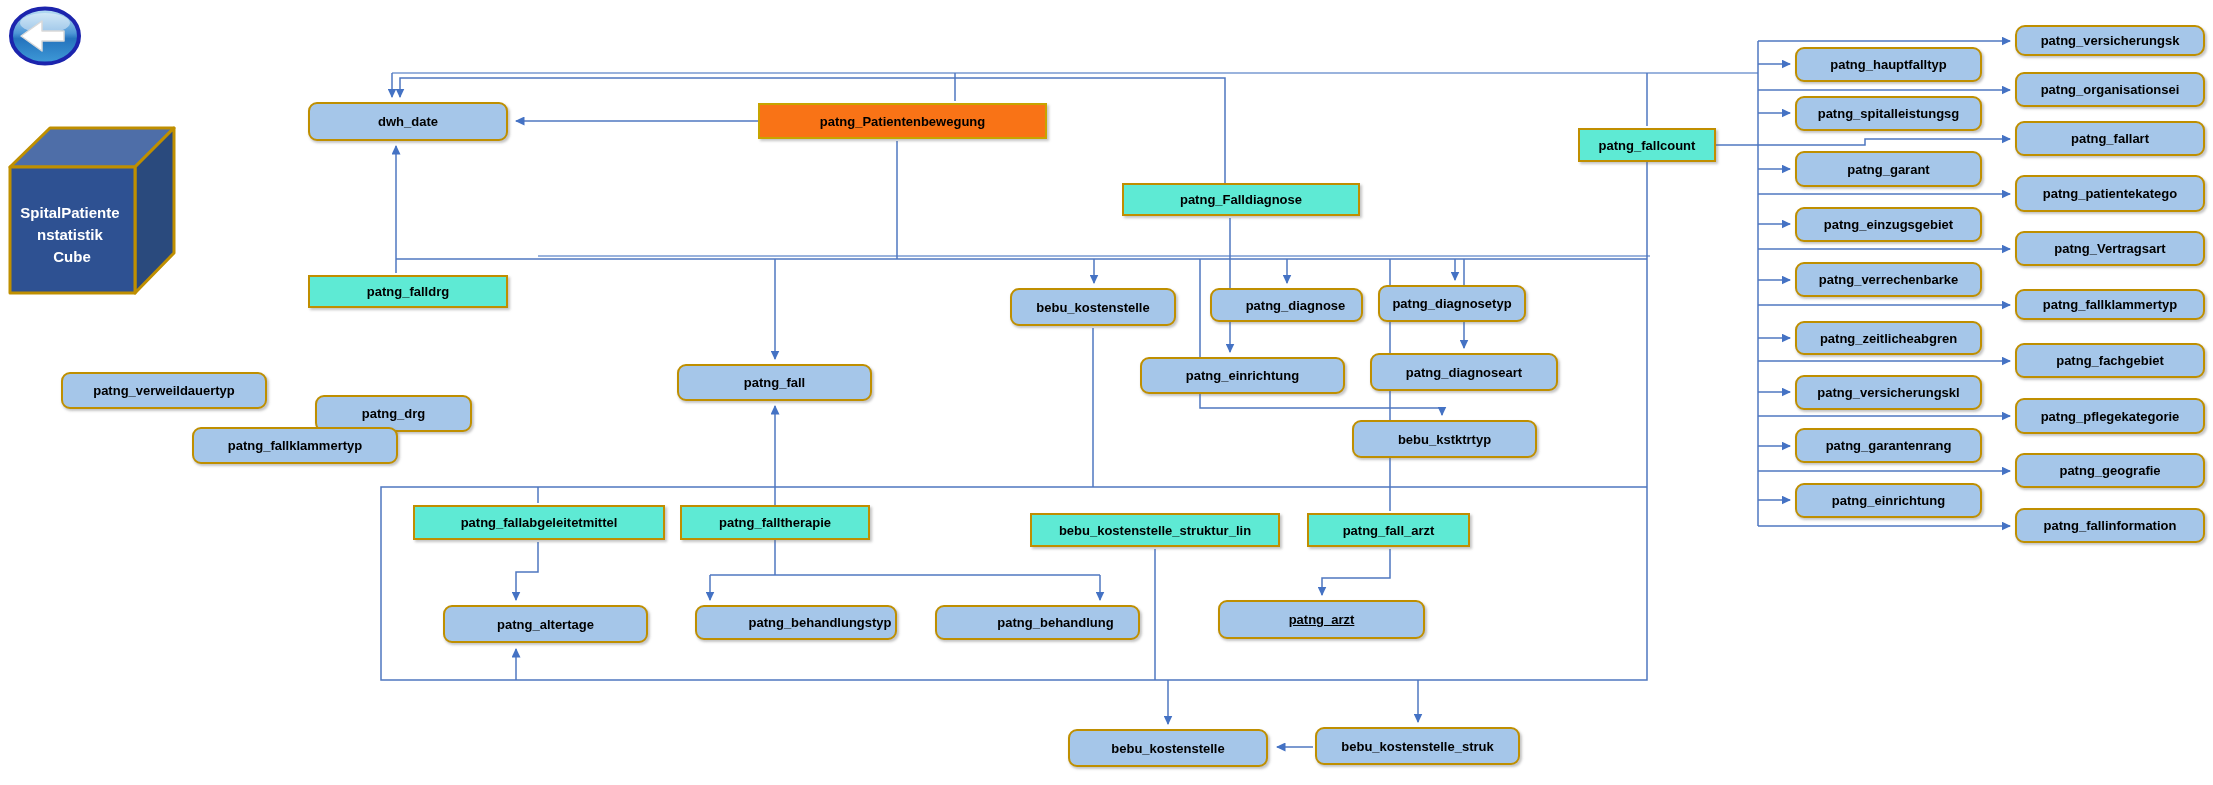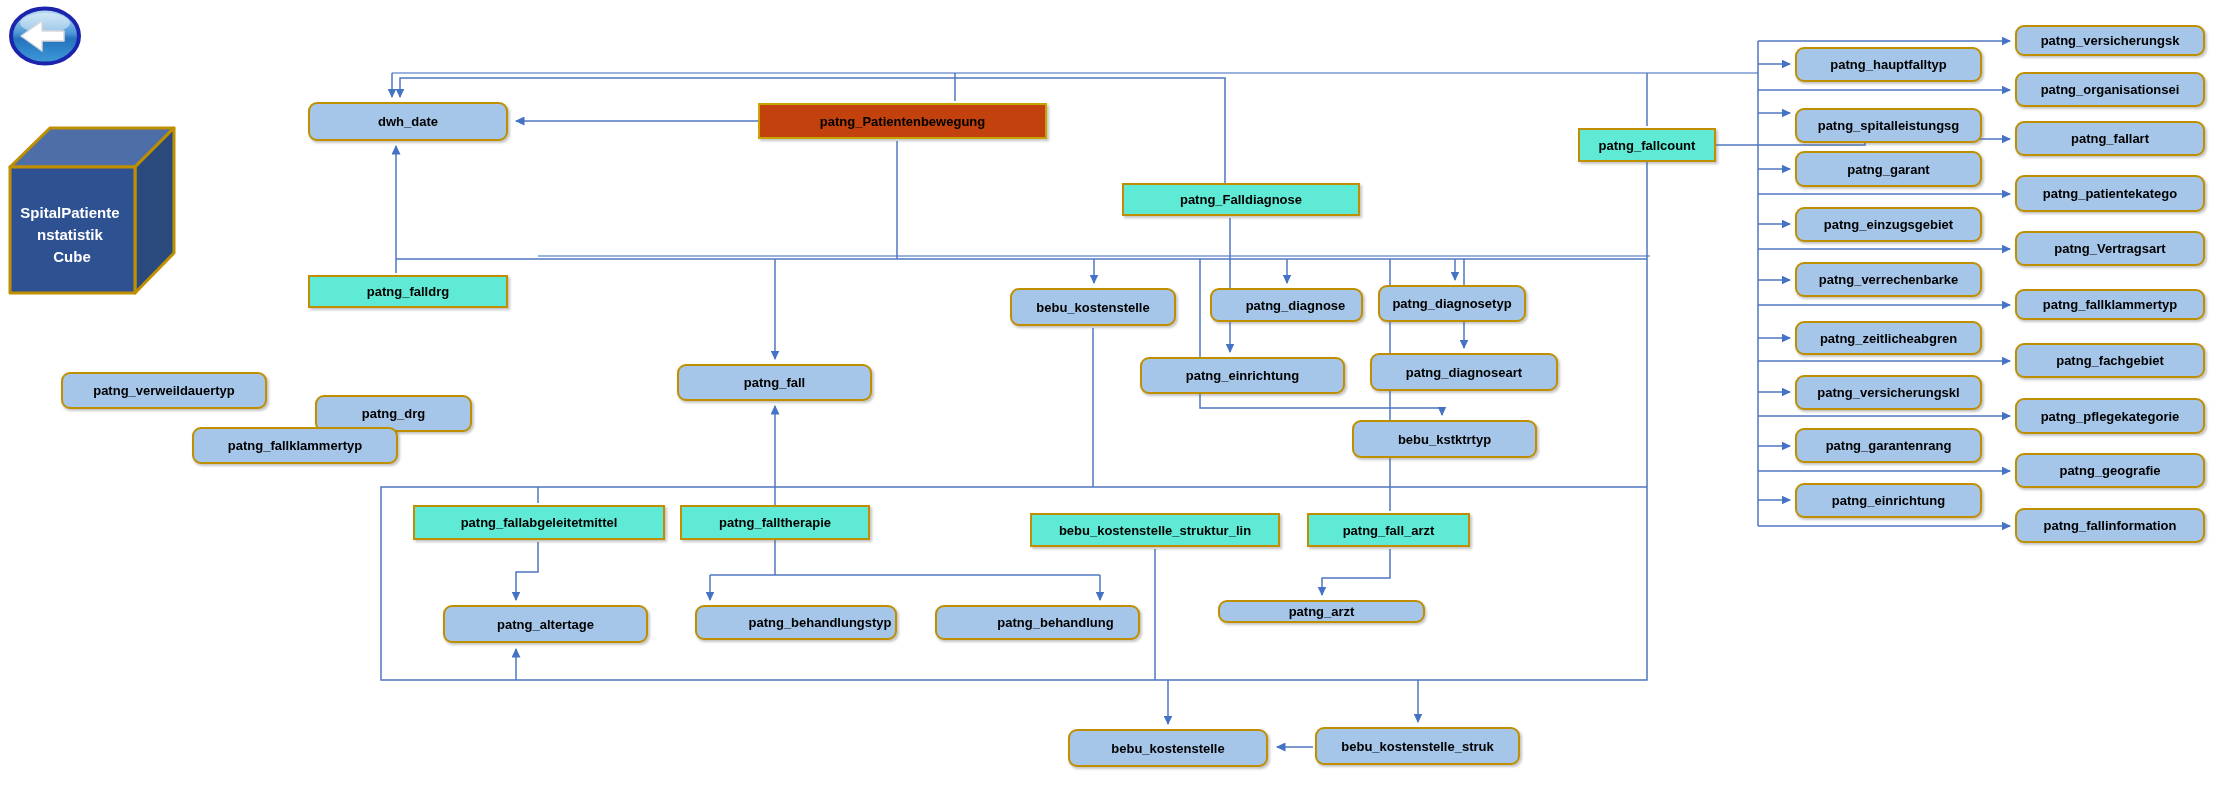--- a/index.html
+++ b/index.html
@@ -10,21 +10,21 @@
   #stage{position:absolute;inset:0;}
   #edges{position:absolute;left:0;top:0;z-index:1;}
   #nodes-layer{position:absolute;left:0;top:0;width:100%;height:100%;z-index:2;}
   .node{
     position:absolute;display:flex;align-items:center;justify-content:center;
     font-weight:bold;font-size:13px;color:#000;white-space:nowrap;
     box-sizing:border-box;box-shadow:1.5px 2px 2.5px rgba(110,110,110,.4);
   }
   .node.blue{background:#a5c6e9;border:2.5px solid #bf8f00;border-radius:9px;}
   .node.orange{background:#5eead4;border:2.5px solid #c08e00;}
-  .node.yellow{background:#c2410c;border:2.5px solid #c8a400;}
+  .node.yellow{background:#f97316;border:2.5px solid #c8a400;}
   #back-btn{position:absolute;left:4px;top:3px;z-index:3;cursor:pointer;}
   #cube{position:absolute;left:2px;top:118px;z-index:3;}
 </style>
 </head>
 <body>
 
 <div id="stage">
 
   <svg id="edges" width="2213" height="785" viewBox="0 0 2213 785">
     <defs>
@@ -108,33 +108,33 @@
       <div class="node blue" style="left: 1140px; top: 357px; width: 205px; height: 37px;">patng_einrichtung</div>
       <div class="node blue" style="left: 1370px; top: 353px; width: 188px; height: 38px;">patng_diagnoseart</div>
       <div class="node blue" style="left: 1352px; top: 420px; width: 185px; height: 38px;">bebu_kstktrtyp</div>
       <div class="node orange" style="left: 413px; top: 505px; width: 252px; height: 35px;">patng_fallabgeleitetmittel</div>
       <div class="node orange" style="left: 680px; top: 505px; width: 190px; height: 35px;">patng_falltherapie</div>
       <div class="node orange" style="left: 1030px; top: 513px; width: 250px; height: 34px;">bebu_kostenstelle_struktur_lin</div>
       <div class="node orange" style="left: 1307px; top: 513px; width: 163px; height: 34px;">patng_fall_arzt</div>
       <div class="node blue" style="left: 443px; top: 605px; width: 205px; height: 38px;">patng_altertage</div>
       <div class="node blue" style="left: 695px; top: 605px; width: 202px; height: 35px; padding-left: 48px;">patng_behandlungstyp</div>
       <div class="node blue" style="left: 935px; top: 605px; width: 205px; height: 35px; padding-left: 36px;">patng_behandlung</div>
-      <div class="node blue" style="left: 1218px; top: 600px; width: 207px; height: 23px;">patng_arzt</div>
+      <div class="node blue" style="left: 1218px; top: 600px; width: 207px; height: 39px; text-decoration: underline;">patng_arzt</div>
       <div class="node blue" style="left: 1068px; top: 729px; width: 200px; height: 38px;">bebu_kostenstelle</div>
       <div class="node blue" style="left: 1315px; top: 727px; width: 205px; height: 38px;">bebu_kostenstelle_struk</div>
       <div class="node blue" style="left: 1795px; top: 47px; width: 187px; height: 35px;">patng_hauptfalltyp</div>
-      <div class="node blue" style="left: 1795px; top: 108px; width: 187px; height: 35px;">patng_spitalleistungsg</div>
+      <div class="node blue" style="left: 1795px; top: 96px; width: 187px; height: 35px;">patng_spitalleistungsg</div>
       <div class="node blue" style="left: 1795px; top: 151px; width: 187px; height: 36px;">patng_garant</div>
       <div class="node blue" style="left: 1795px; top: 207px; width: 187px; height: 35px;">patng_einzugsgebiet</div>
       <div class="node blue" style="left: 1795px; top: 262px; width: 187px; height: 35px;">patng_verrechenbarke</div>
       <div class="node blue" style="left: 1795px; top: 321px; width: 187px; height: 34px;">patng_zeitlicheabgren</div>
       <div class="node blue" style="left: 1795px; top: 375px; width: 187px; height: 35px;">patng_versicherungskl</div>
       <div class="node blue" style="left: 1795px; top: 428px; width: 187px; height: 35px;">patng_garantenrang</div>
       <div class="node blue" style="left: 1795px; top: 483px; width: 187px; height: 35px;">patng_einrichtung</div>
-      <div class="node blue" style="left: 2015px; top: 25px; width: 190px; height: 31px;">patng_versicherungsk</div>
+      <div class="node blue" style="left: 2015px; top: 25px; width: 190px; height: 31px; border-radius: 10px;">patng_versicherungsk</div>
       <div class="node blue" style="left: 2015px; top: 72px; width: 190px; height: 35px;">patng_organisationsei</div>
       <div class="node blue" style="left: 2015px; top: 121px; width: 190px; height: 35px;">patng_fallart</div>
       <div class="node blue" style="left: 2015px; top: 175px; width: 190px; height: 37px;">patng_patientekatego</div>
       <div class="node blue" style="left: 2015px; top: 231px; width: 190px; height: 35px;">patng_Vertragsart</div>
       <div class="node blue" style="left: 2015px; top: 289px; width: 190px; height: 31px;">patng_fallklammertyp</div>
       <div class="node blue" style="left: 2015px; top: 343px; width: 190px; height: 35px;">patng_fachgebiet</div>
       <div class="node blue" style="left: 2015px; top: 398px; width: 190px; height: 36px;">patng_pflegekategorie</div>
       <div class="node blue" style="left: 2015px; top: 453px; width: 190px; height: 35px;">patng_geografie</div>
       <div class="node blue" style="left: 2015px; top: 508px; width: 190px; height: 35px;">patng_fallinformation</div>
     </div>

